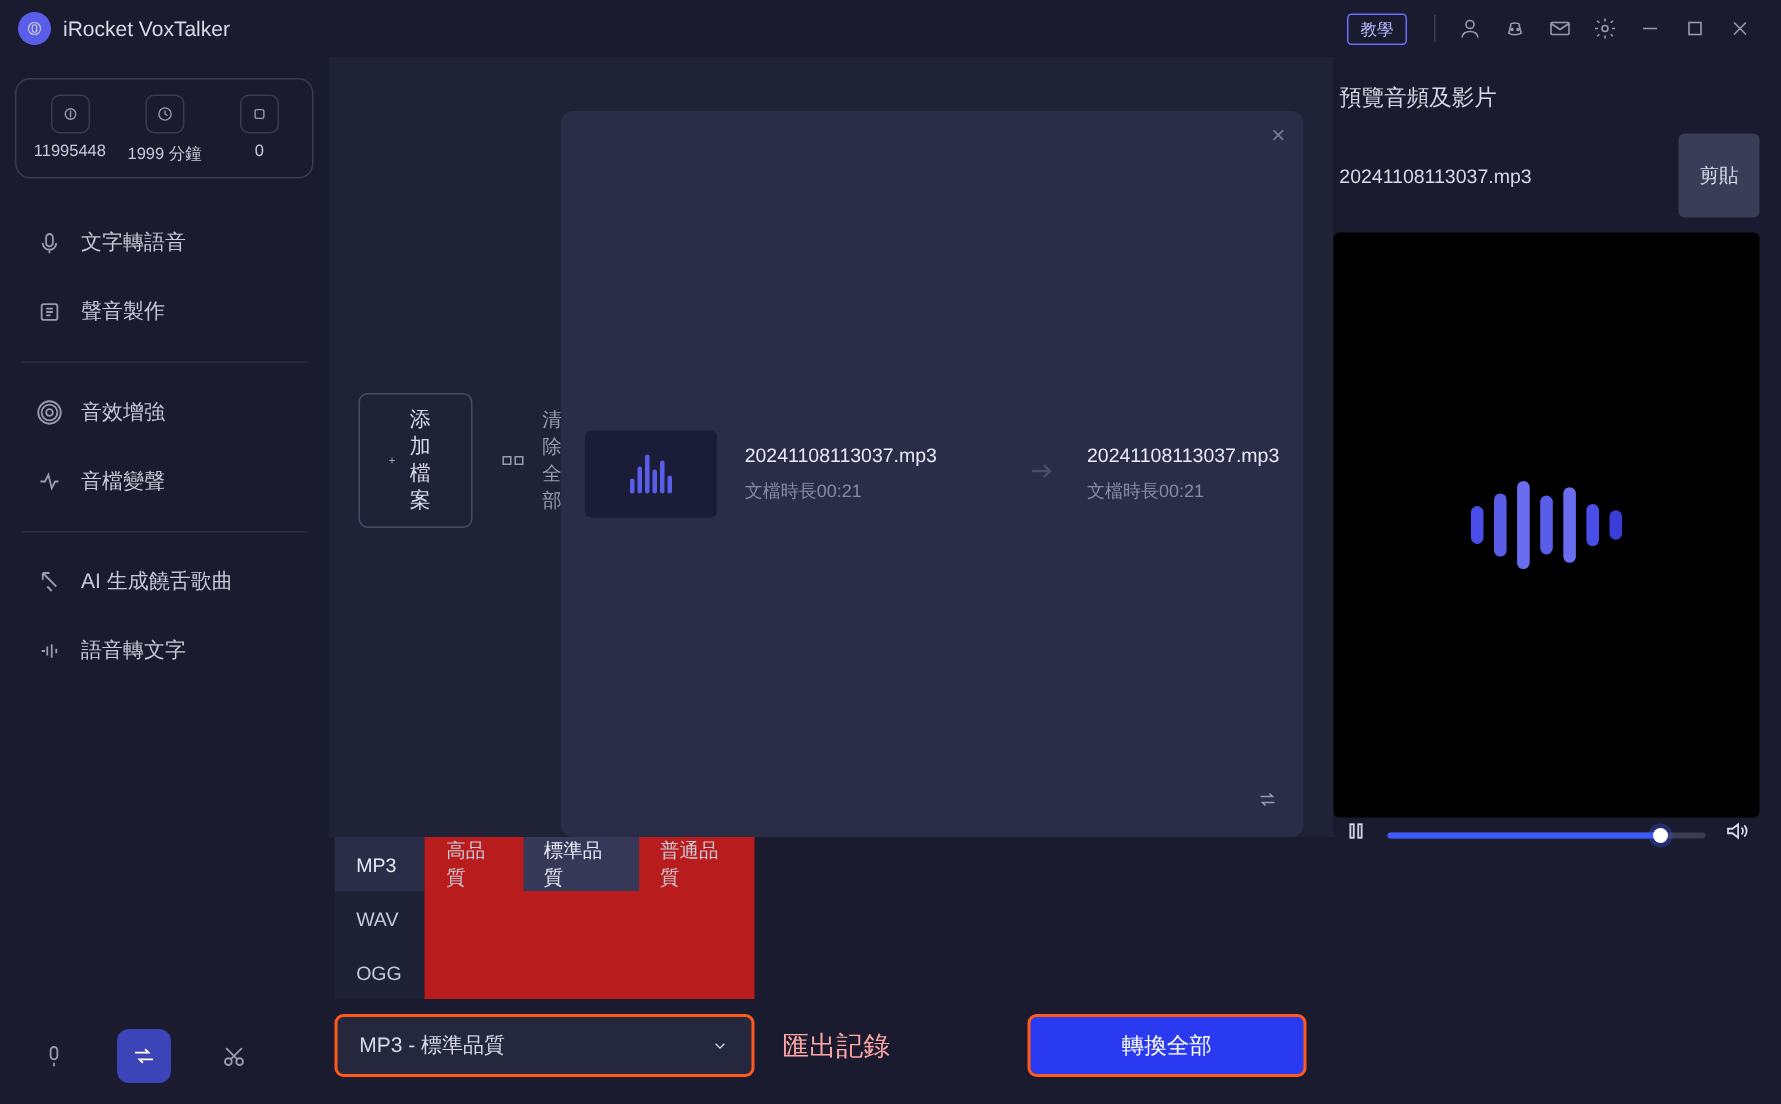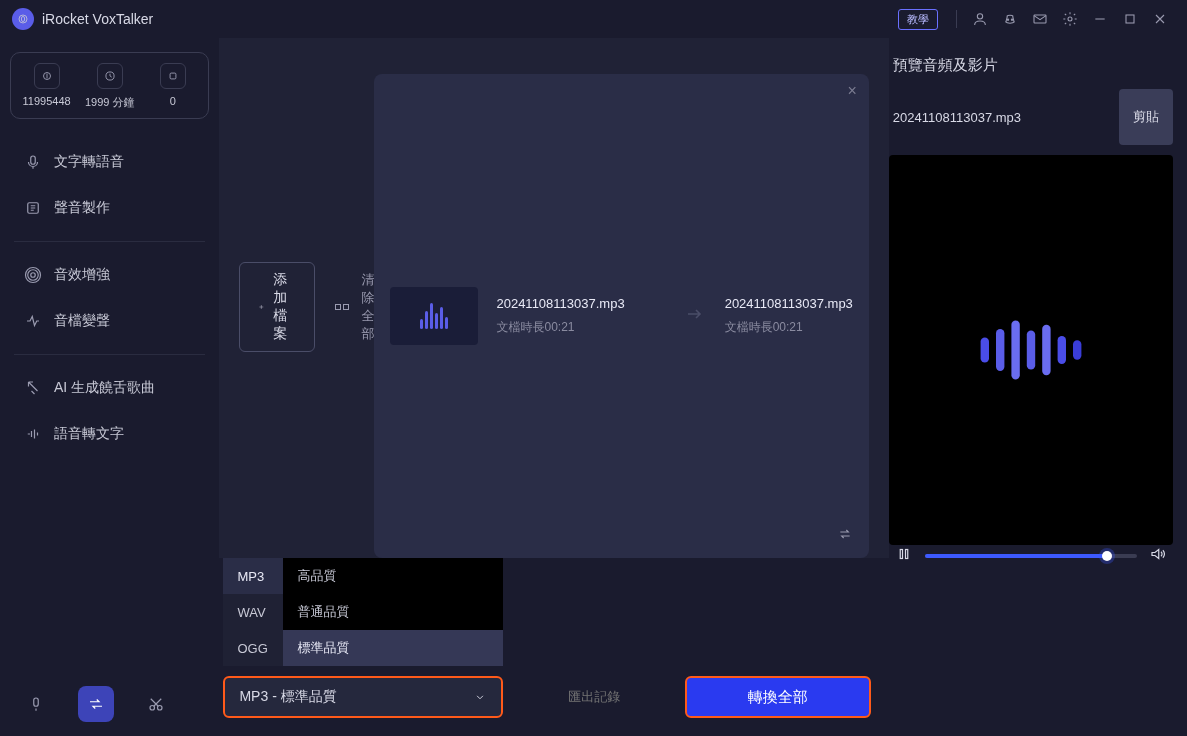--- a/index.html
+++ b/index.html
@@ -51,30 +51,30 @@
 .fileinfo .fname { color:#e8e9f6; }
 .fileinfo .fdur { color:#8a8ba0; font-size:12px; }
 .arrow-area { margin-left:40px; color:#4a4d68; }
 .close-x { position:absolute; top:8px; right:12px; color:#7a7b90; cursor:pointer; font-size:16px; }
 .swap-icon { position:absolute; bottom:12px; right:16px; color:#9a9bb0; }
 
 
 .bottom { background:#1a1b2e; padding:0 0 18px 0; }
 .fmt-panel { display:flex; width:280px; margin-left:4px; }
 .fmt-col-l { width:60px; background:#1f2134; display:flex; flex-direction:column; }
-.fmt-col-r { flex:1; background:#000000; display:flex; flex-direction:column; }
+.fmt-col-r { flex:1; background:#b91c1c; display:flex; flex-direction:row; }
 .fmt-cell { height:36px; display:flex; align-items:center; padding:0 14px; font-size:13px; color:#c8c9d6; cursor:pointer; }
 .fmt-cell.sel-l { background:#2a2d47; color:#e8e9f6; }
 .fmt-cell.sel-r { background:#353856; color:#e8e9f6; }
 
 .bottom-row { display:flex; align-items:center; gap:18px; padding:10px 18px 0 4px; }
 .format-select { flex:0 0 280px; border:2px solid #ff5a1a; border-radius:6px; height:42px; display:flex; align-items:center; padding:0 14px; font-size:14px; color:#d8d9e6; cursor:pointer; position:relative; background:#25283d; }
 .format-select .chev { margin-left:auto; }
 .export-col { flex:1; display:flex; flex-direction:column; gap:6px; }
-.export-label { font-size:13px; color:#737373;text-align:center; }
+.export-label { font-size:18px; color:#fca5a5; }
 .export-input-row { display:flex; align-items:center; gap:8px; }
 .export-input { flex:1; height:42px; background:#25283d; border-radius:6px; display:flex; align-items:center; padding:0 14px; font-size:13px; color:#d8d9e6; }
 .path-blur { display:inline-block; width:110px; height:16px; background:linear-gradient(90deg,#4a5a4a,#7a4a4a,#4a6a7a); margin-left:2px; filter:blur(1px); }
 .folder-box { border:2px solid #ff5a1a; border-radius:6px; height:42px; padding:0 10px; display:flex; align-items:center; gap:8px; }
 .folder-box .fbtn { color:#9a9bb0; cursor:pointer; }
 .convert-btn { width:186px; height:42px; background:#2a3af0; border:2px solid #ff5a1a; border-radius:6px; display:flex; align-items:center; justify-content:center; font-size:15px; color:#fff; cursor:pointer; }
 
 
 .preview { width:316px; background:#1a1b2e; padding:18px 14px 0 0; display:flex; flex-direction:column; }
 .preview-title { font-size:15px; color:#d8d9e6; margin-bottom:14px; padding-left:4px; }
@@ -301,22 +301,22 @@
 
     <div class="bottom">
       <div class="fmt-panel">
         <div class="fmt-col-l">
           <div class="fmt-cell sel-l">MP3</div>
           <div class="fmt-cell">WAV</div>
           <div class="fmt-cell">OGG</div>
         </div>
         <div class="fmt-col-r">
           <div class="fmt-cell">高品質</div>
+          <div class="fmt-cell sel-r">標準品質</div>
           <div class="fmt-cell">普通品質</div>
-          <div class="fmt-cell sel-r">標準品質</div>
         </div>
       </div>
 
       <div class="bottom-row">
         <div class="format-select">
           <span>MP3 - 標準品質</span>
           <svg class="chev" viewBox="0 0 24 24" width="14" height="14">
               <path d="M7 10l5 5 5-5"></path>
             </svg>
         </div>

